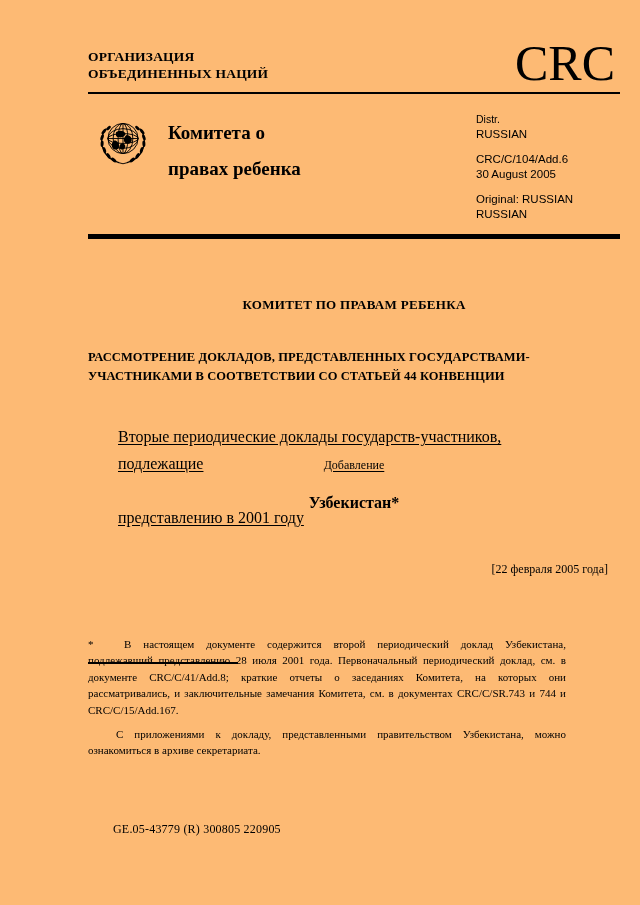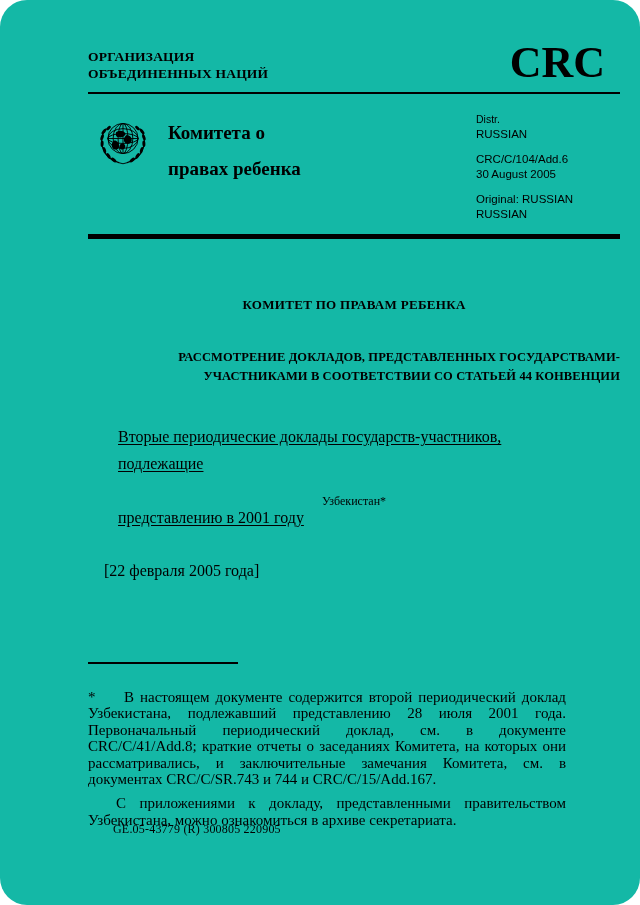--- a/index.html
+++ b/index.html
@@ -10,23 +10,22 @@
   }
   body {
     font-family: "Liberation Serif", "DejaVu Serif", serif;
     color: #000000;
   }
   .page {
     position: relative;
     width: 640px;
     height: 905px;
     margin: 0 auto;
-    background: #14b8a6;
+    background: #fdba74;
     overflow: hidden;
-    border-radius: 27px;
   }
 
   
   .masthead {
     position: absolute;
     left: 88px;
     top: 48px;
     width: 532px;
     height: 44px;
   }
@@ -36,25 +35,25 @@
     top: 0;
     font-family: "Liberation Serif", "DejaVu Serif", serif;
     font-weight: bold;
     font-size: 13.5px;
     letter-spacing: 0.2px;
     line-height: 17px;
     white-space: pre-line;
   }
   .crc-logo {
     position: absolute;
-    right: 15px;
+    right: 5px;
     top: -8px;
     font-family: "Liberation Serif", "DejaVu Serif", serif;
-    font-weight: bold;
-    font-size: 44px;
+    font-weight: normal;
+    font-size: 50px;
     letter-spacing: 0px;
     line-height: 46px;
   }
 
   .rule-thin {
     position: absolute;
     left: 88px;
     top: 92px;
     width: 532px;
     height: 0;
@@ -115,21 +114,21 @@
     font-weight: bold;
     font-size: 13px;
     letter-spacing: 0.3px;
     line-height: 16px;
   }
   .consideration-title {
     position: absolute;
     left: 88px;
     top: 348px;
     width: 532px;
-    text-align: right;
+    text-align: left;
     font-weight: bold;
     font-size: 12.5px;
     letter-spacing: 0.1px;
     line-height: 19px;
     white-space: pre-line;
   }
   .second-reports {
     position: absolute;
     left: 118px;
     top: 396px;
@@ -154,47 +153,47 @@
   .addendum span {
     text-decoration: underline;
     text-underline-offset: 2px;
   }
   .country {
     position: absolute;
     left: 88px;
     top: 494px;
     width: 532px;
     text-align: center;
-    font-weight: normal;
+    font-weight: bold;
+    font-size: 16px;
+  }
+  .doc-date {
+    position: absolute;
+    left: 76px;
+    top: 562px;
+    width: 532px;
+    text-align: right;
     font-size: 12px;
-  }
-  .doc-date {
-    position: absolute;
-    left: 104px;
-    top: 562px;
-    width: 532px;
-    text-align: left;
-    font-size: 16px;
   }
 
   
   .footnote-rule {
     position: absolute;
     left: 88px;
     top: 662px;
     width: 150px;
     height: 0;
     border-top: 2px solid #000000;
   }
   .footnote {
     position: absolute;
     left: 88px;
-    top: 689px;
+    top: 636px;
     width: 478px;
-    font-size: 15px;
+    font-size: 11px;
     line-height: 16.4px;
     text-align: justify;
   }
   .footnote p { margin: 0; }
   .footnote .fn-first { text-indent: 0; }
   .footnote .fn-marker {
     display: inline-block;
     width: 36px;
   }
   .footnote .fn-second {
@@ -297,20 +296,23 @@
   <div class="committee-title">КОМИТЕТ ПО ПРАВАМ РЕБЕНКА</div>
 
   <div class="consideration-title">РАССМОТРЕНИЕ ДОКЛАДОВ, ПРЕДСТАВЛЕННЫХ ГОСУДАРСТВАМИ-
 УЧАСТНИКАМИ В СООТВЕТСТВИИ СО СТАТЬЕЙ 44 КОНВЕНЦИИ</div>
 
   <div class="second-reports">
     <span>Вторые периодические доклады государств-участников, подлежащие</span><br>
     <span>представлению в 2001 году</span>
   </div>
 
+  <div class="addendum">
+    <span>Добавление</span>
+  </div>
 
   <div class="country">Узбекистан*</div>
 
   <div class="doc-date">[22 февраля 2005 года]</div>
 
   <div class="footnote-rule"></div>
 
   <div class="footnote">
     <p class="fn-first"><span class="fn-marker">*</span><span>В настоящем документе содержится второй периодический доклад Узбекистана, подлежавший представлению 28 июля 2001 года.  Первоначальный периодический доклад, см. в документе CRC/C/41/Add.8;  краткие отчеты о заседаниях Комитета, на которых они рассматривались, и заключительные замечания Комитета, см. в документах CRC/C/SR.743 и 744 и CRC/C/15/Add.167.</span></p>
     <p class="fn-second">С приложениями к докладу, представленными правительством Узбекистана, можно ознакомиться в архиве секретариата.</p>

